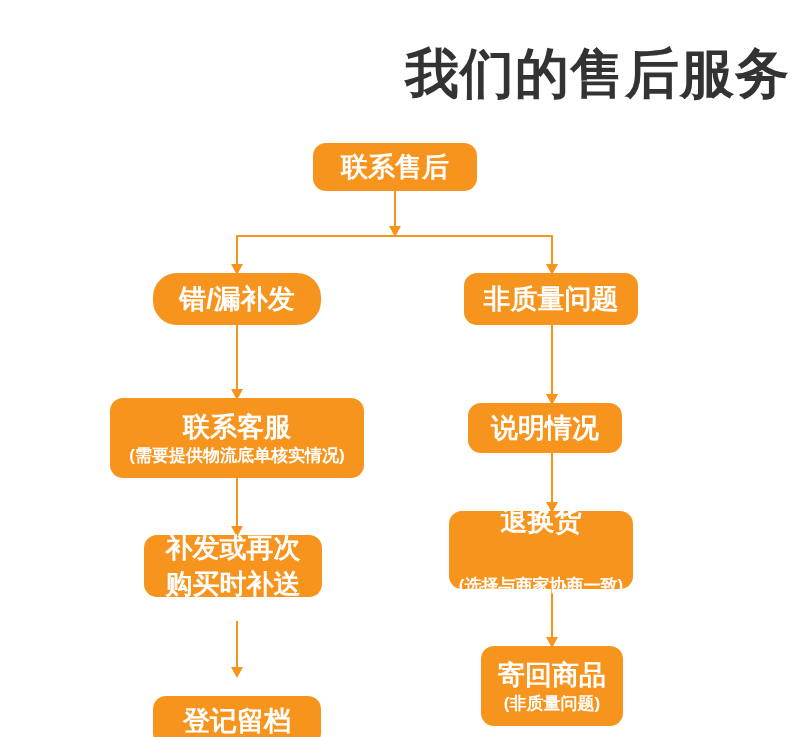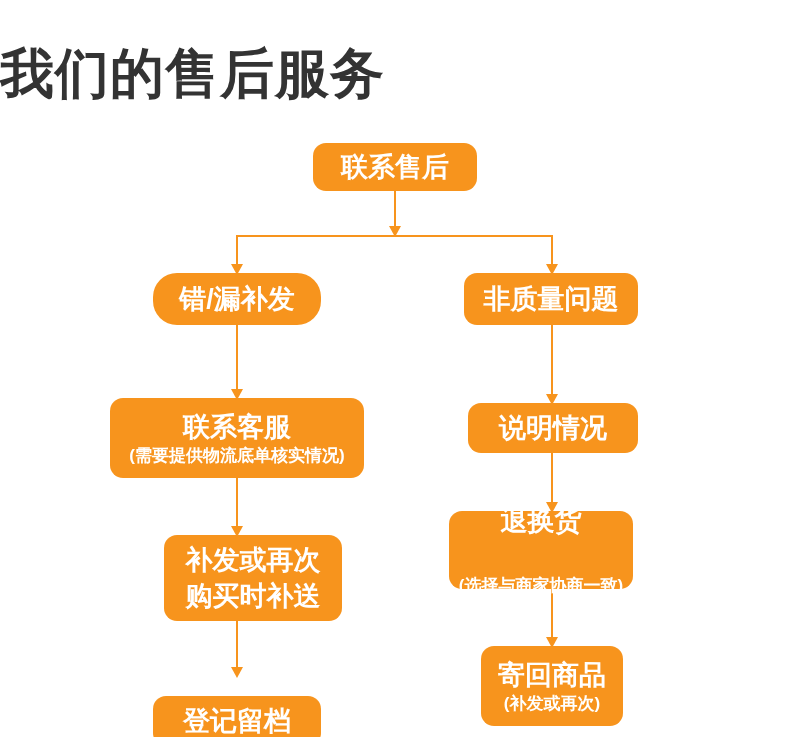--- a/index.html
+++ b/index.html
@@ -21,21 +21,21 @@
     width: 790px;
     height: 737px;
   }
 
   
   .page-title {
     position: absolute;
     left: 0;
     top: 40px;
     width: 790px;
-    text-align: left;
+    text-align: right;
     font-size: 54px;
     font-weight: 700;
     color: #333333;
     letter-spacing: 1px;
     line-height: 66px;
     white-space: nowrap;
   }
 
   
   .node {
@@ -122,52 +122,52 @@
   <div class="arrow" style="left:231px; top:389px;"></div>
 
   <div class="node" style="left:110px; top:398px; width:254px; height:80px;">
     <span class="main">联系客服</span>
     <span class="sub">(需要提供物流底单核实情况)</span>
   </div>
 
   <div class="vline" style="left:236px; top:478px; height:57px;"></div>
   <div class="arrow" style="left:231px; top:526px;"></div>
 
-  <div class="node" style="left:164px; top:535px; width:178px; height:86px;">
+  <div class="node" style="left:144px; top:535px; width:178px; height:62px;">
     <span class="main two-line">补发或再次</span>
     <span class="main two-line">购买时补送</span>
   </div>
 
   <div class="vline" style="left:236px; top:621px; height:55px;"></div>
   <div class="arrow" style="left:231px; top:667px;"></div>
 
   <div class="node" style="left:153px; top:676px; width:168px; height:50px;margin-top:20px;">
     <span class="main">登记留档</span>
   </div>
 
   <div class="node" style="left:464px; top:273px; width:174px; height:52px;">
     <span class="main">非质量问题</span>
   </div>
 
   <div class="vline" style="left:551px; top:325px; height:78px;"></div>
   <div class="arrow" style="left:546px; top:394px;"></div>
 
-  <div class="node" style="left:468px; top:403px; width:170px; height:50px;">
+  <div class="node" style="left:468px; top:403px; width:154px; height:50px;">
     <span class="main">说明情况</span>
   </div>
 
   <div class="vline" style="left:551px; top:453px; height:58px;"></div>
   <div class="arrow" style="left:546px; top:502px;"></div>
 
   <div class="node" style="left:449px; top:511px; width:184px; height:78px;gap:36px;">
     <span class="main">退换货</span>
     <span class="sub">(选择与商家协商一致)</span>
   </div>
 
   <div class="vline" style="left:551px; top:589px; height:57px;"></div>
   <div class="arrow" style="left:546px; top:637px;"></div>
 
   <div class="node" style="left:481px; top:646px; width:142px; height:80px;">
     <span class="main">寄回商品</span>
-    <span class="sub">(补发或再次)</span>
+    <span class="sub">(非质量问题)</span>
   </div>
 
 </div>
 
 </body></html>

